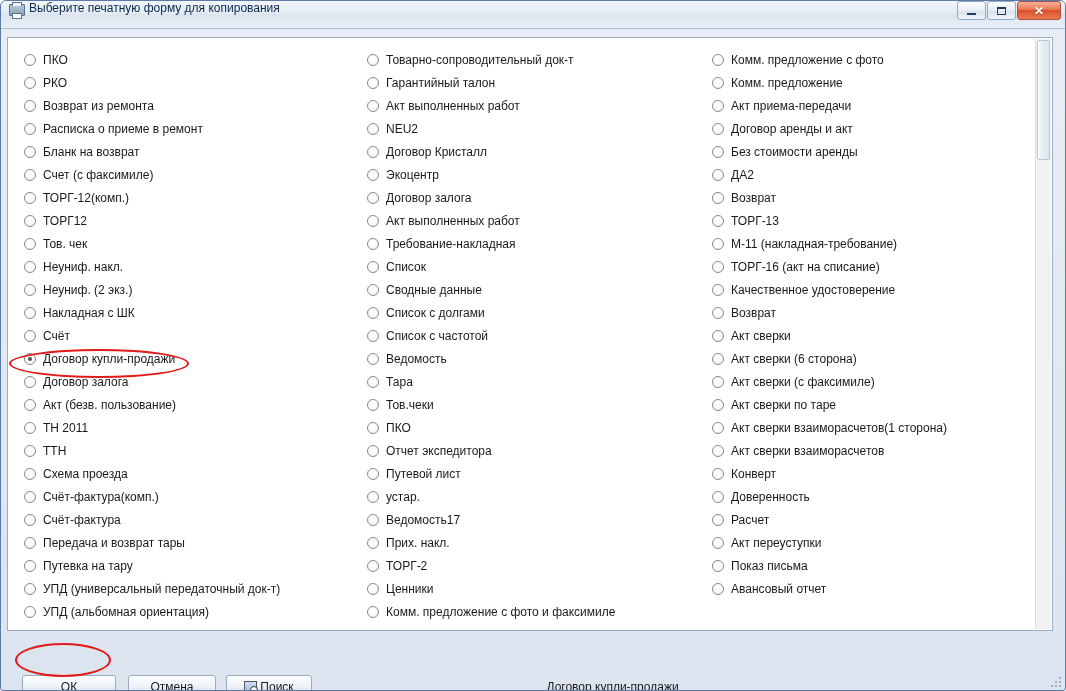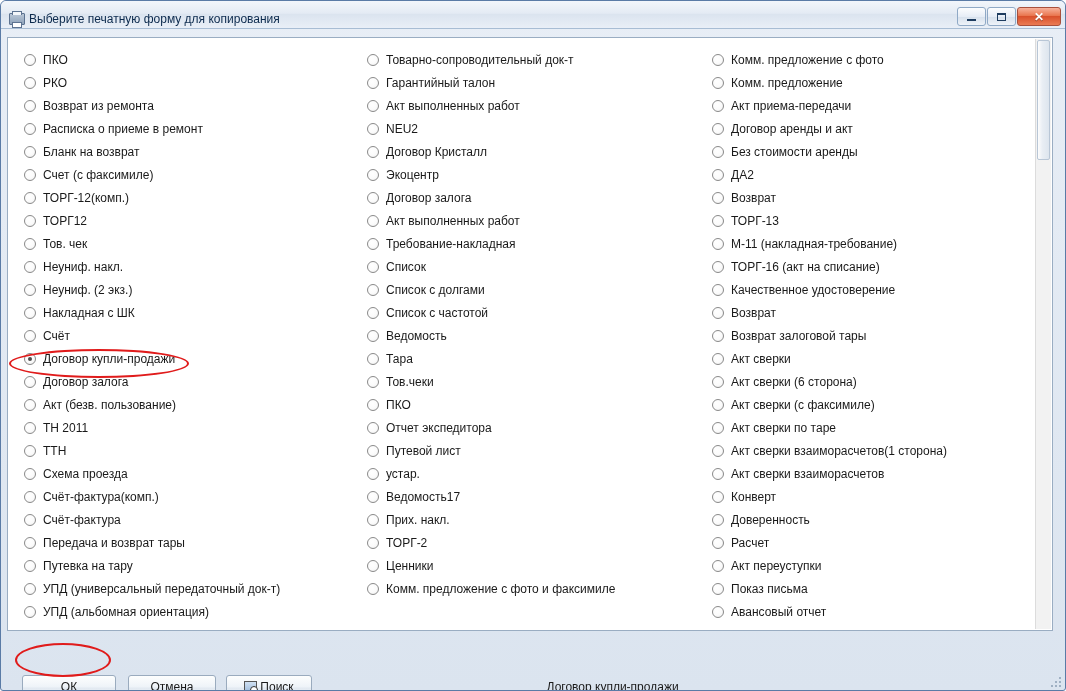--- a/index.html
+++ b/index.html
@@ -23,22 +23,22 @@
     overflow: hidden;
   }
   
   .titlebar {
     position: relative;
     height: 28px;
     box-sizing: border-box;
     background: linear-gradient(to bottom, #f2f6fb 0%, #e4ebf4 45%, #dbe4ef 50%, #e9eff7 100%);
     border-bottom: 1px solid #a8bdd4;
     display: flex;
-    align-items: flex-end;
-    padding: 0 4px 2px 7px;
+    align-items: flex-start;
+    padding: 0 4px 16px 7px;
     border-radius: 5px 5px 0 0;
   }
   .title-icon {
     width: 16px;
     height: 16px;
     margin-right: 5px;
     flex: 0 0 auto;
     position: relative;
   }
   .title-text {
@@ -447,20 +447,24 @@
         <div class="radio-row">
             <span class="radio"></span>
             <span class="radio-label">Требование-накладная</span>
           </div>
         <div class="radio-row">
             <span class="radio"></span>
             <span class="radio-label">Список</span>
           </div>
         <div class="radio-row">
             <span class="radio"></span>
+            <span class="radio-label">Сводные данные</span>
+          </div>
+        <div class="radio-row">
+            <span class="radio"></span>
             <span class="radio-label">Список с долгами</span>
           </div>
         <div class="radio-row">
             <span class="radio"></span>
             <span class="radio-label">Список с частотой</span>
           </div>
         <div class="radio-row">
             <span class="radio"></span>
             <span class="radio-label">Ведомость</span>
           </div>
@@ -551,24 +555,20 @@
             <span class="radio"></span>
             <span class="radio-label">ТОРГ-16 (акт на списание)</span>
           </div>
         <div class="radio-row">
             <span class="radio"></span>
             <span class="radio-label">Качественное удостоверение</span>
           </div>
         <div class="radio-row">
             <span class="radio"></span>
             <span class="radio-label">Возврат</span>
-          </div>
-        <div class="radio-row">
-            <span class="radio"></span>
-            <span class="radio-label">Возврат залоговой тары</span>
           </div>
         <div class="radio-row">
             <span class="radio"></span>
             <span class="radio-label">Акт сверки</span>
           </div>
         <div class="radio-row">
             <span class="radio"></span>
             <span class="radio-label">Акт сверки (6 сторона)</span>
           </div>
         <div class="radio-row">

